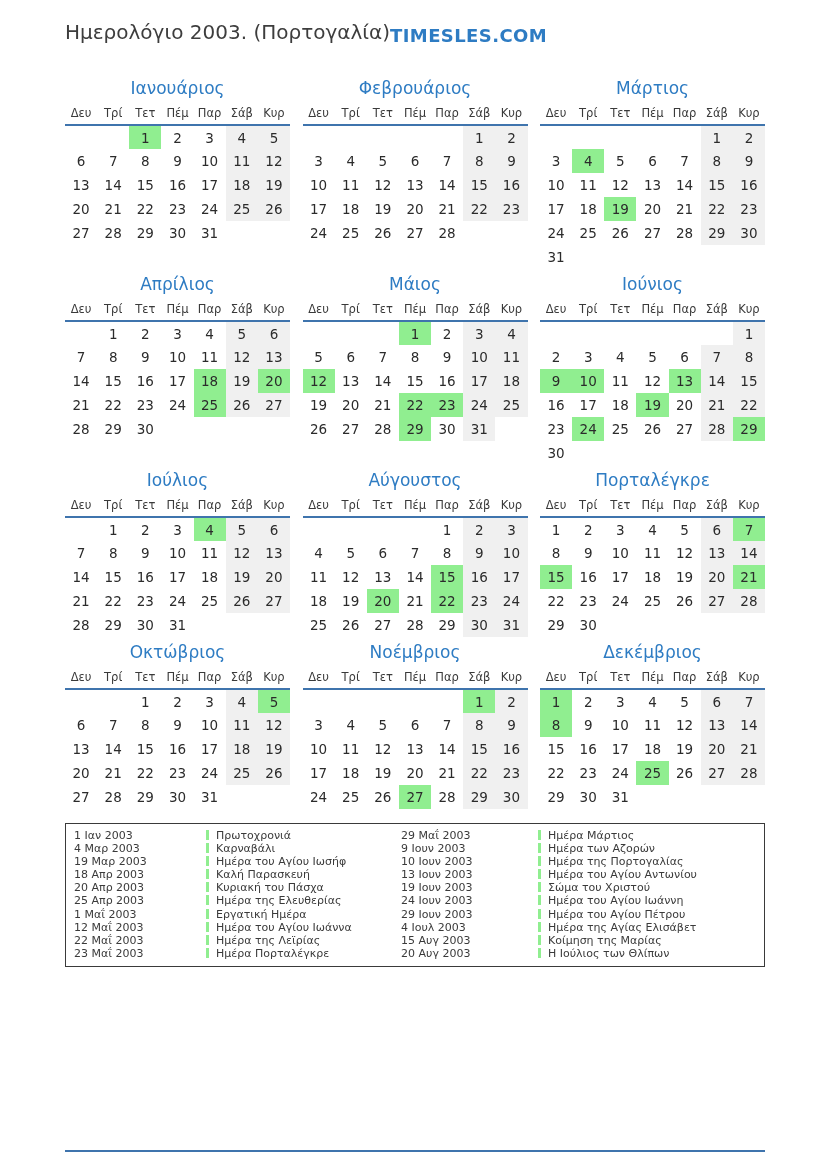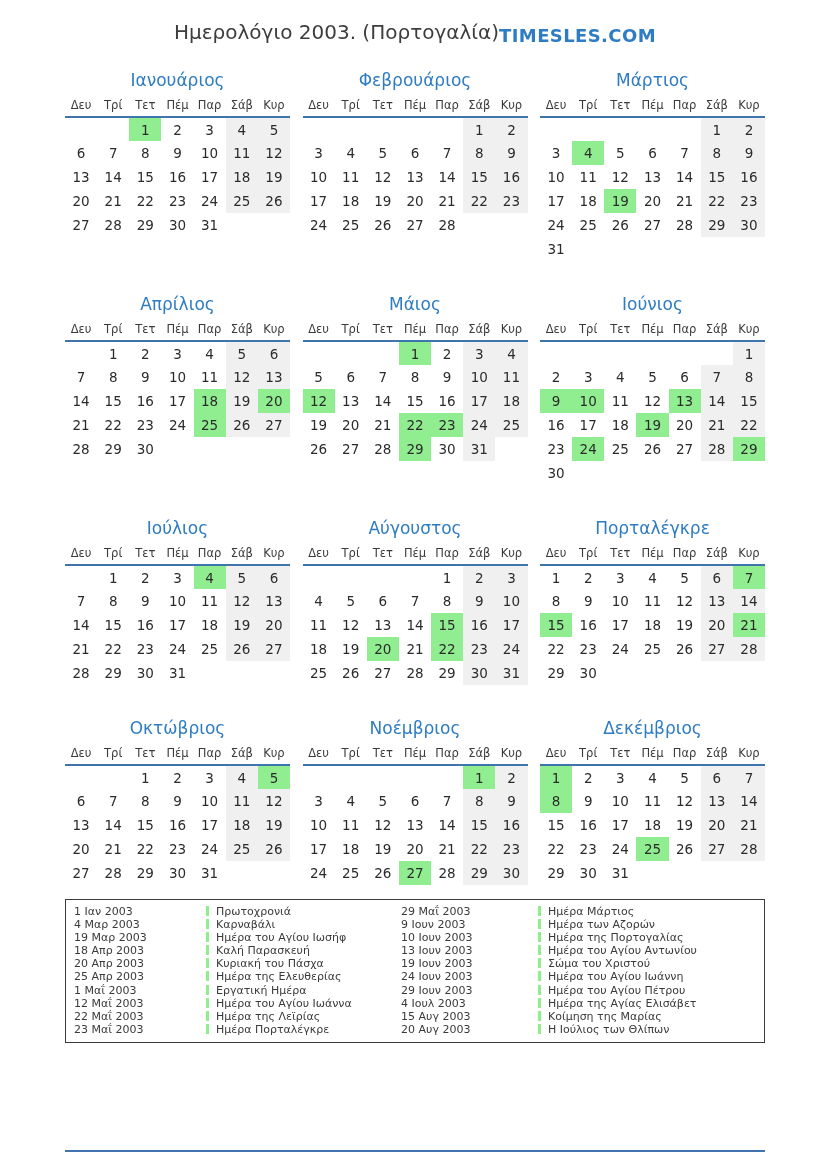--- a/index.html
+++ b/index.html
@@ -3,28 +3,28 @@
 <meta charset="utf-8">
 <style>
   * { box-sizing: border-box; }
   html,body { margin:0; padding:0; background:#fff; }
   body {
     width:827px; height:1169px; position:relative;
     font-family:"DejaVu Sans","Liberation Sans",sans-serif;
     color:#2e2e2e;
   }
   .content { position:absolute; left:65px; top:0; width:700px; }
-  .page-header { display:flex; justify-content:center; align-items:flex-end;
-    margin-top:18px; margin-bottom:24px; }
+  .page-header { display:flex; justify-content:flex-start; align-items:flex-end;
+    margin-top:18px; margin-bottom:32px; }
   .page-title { font-size:20px; font-weight:400; color:#3d3d3d; margin:0; line-height:28px; }
   .site-link { font-size:18px; font-weight:700; letter-spacing:.4px;
     color:var(--accent); text-decoration:none; line-height:20px; }
 
   .months { display:grid; grid-template-columns:repeat(3,225px);
-    justify-content:space-between; row-gap:33px; }
+    justify-content:space-between; row-gap:5px; }
   .month { width:225px; }
   .month-title { text-align:center; color:var(--accent); font-size:17px;
     font-weight:400; margin-bottom:7px; }
   table.cal { border-collapse:collapse; width:225px; table-layout:fixed; }
   table.cal thead tr { border-bottom:2px solid var(--line); }
   table.cal th { font-size:11.5px; font-weight:400; color:#3a3a3a;
     height:20px; padding:0 0 3px 0; text-align:center; }
   table.cal td { width:32px; height:24px; padding:0; text-align:center;
     font-size:13.5px; color:#2b2b2b; }
   td.weekend { background:var(--wkgray); }

